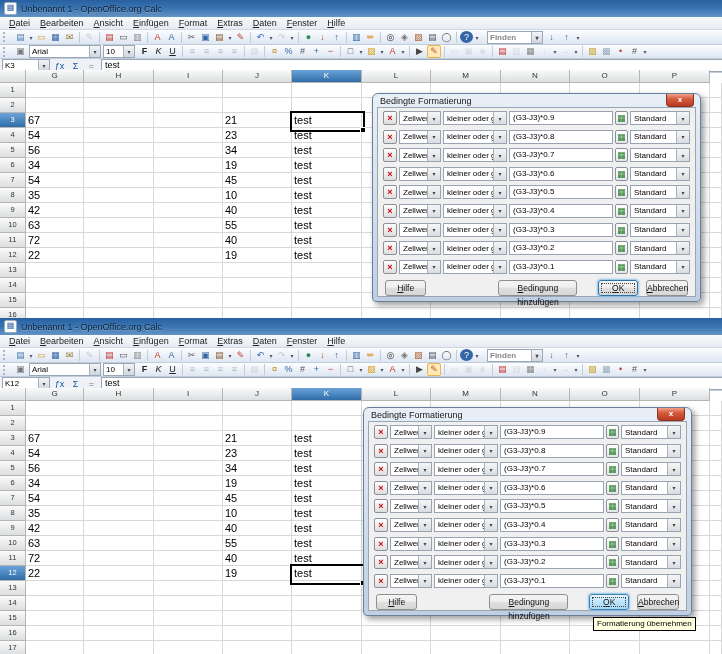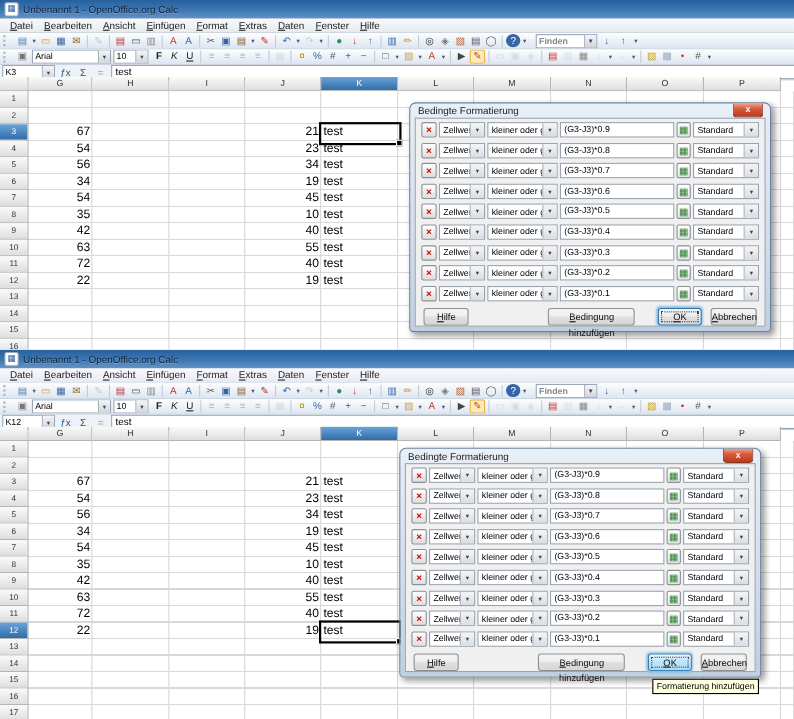--- a/index.html
+++ b/index.html
@@ -58,21 +58,21 @@
   .chdr.sel{background:linear-gradient(#6aa3d8,#2f6da8);color:#fff;}
   .gridwrap{position:absolute;top:83px;left:0;right:0;bottom:0;}
   .rowheaders{position:absolute;left:0;top:0;width:26px;bottom:0;}
   .rhdr{position:absolute;left:0;width:25px;height:14px;border-right:1px solid #b5b5b5;border-bottom:1px solid #b5b5b5;
         background:linear-gradient(#fafafa,#dcdee0);font-size:7.5px;color:#333;text-align:center;line-height:14px;}
   .rhdr.sel{background:linear-gradient(#6aa3d8,#2f6da8);color:#fff;}
   .grid{position:absolute;left:26px;top:0;right:0;bottom:0;background:
         repeating-linear-gradient(to bottom,#fff 0 14px,#d8d8d8 14px 15px);}
   .vline{position:absolute;top:0;bottom:0;width:1px;background:#d8d8d8;}
   .cell{position:absolute;height:13px;font-size:11px;line-height:13px;color:#000;white-space:nowrap;}
-  .cell.num{text-align:right;}
+  .cell.num{}
   .selbox{position:absolute;border:2px solid #000;}
   .selbox .handle{position:absolute;right:-3px;bottom:-3px;width:4px;height:4px;background:#000;border:1px solid #fff;}
 
   
   .dialog{position:absolute;width:327px;height:207px;z-index:10;border:1px solid #69809c;border-radius:6px 6px 4px 4px;
           background:linear-gradient(#e9eff7,#bfcfe1);box-shadow:3px 3px 6px rgba(0,0,0,.4);}
   .d-title{height:13px;display:flex;align-items:center;padding-left:7px;font-size:9px;color:#1a1a1a;position:relative;}
   .d-close{position:absolute;right:6px;top:0;width:26px;height:12px;border-radius:0 0 4px 4px;
            background:linear-gradient(#f2a089,#d75c3c 40%,#b83a22);border:1px solid #8d3420;border-top:none;
            color:#fff;font-size:8px;font-weight:bold;text-align:center;line-height:11px;}
@@ -1134,14 +1134,14 @@
           </button>
           <button class="btn btn-ok ok-hover">
             <span class="bl">OK</span>
           </button>
           <button class="btn btn-cancel">
             <span class="bl">Abbrechen</span>
           </button>
         </div>
       </div>
     </div>
-  <div class="tooltip" style="left: 593px; top: 299px;">Formatierung hinzufügen</div>
+  <div class="tooltip" style="left: 593px; top: 299px;">Formatierung übernehmen</div>
   </div>
 
 </body></html>

